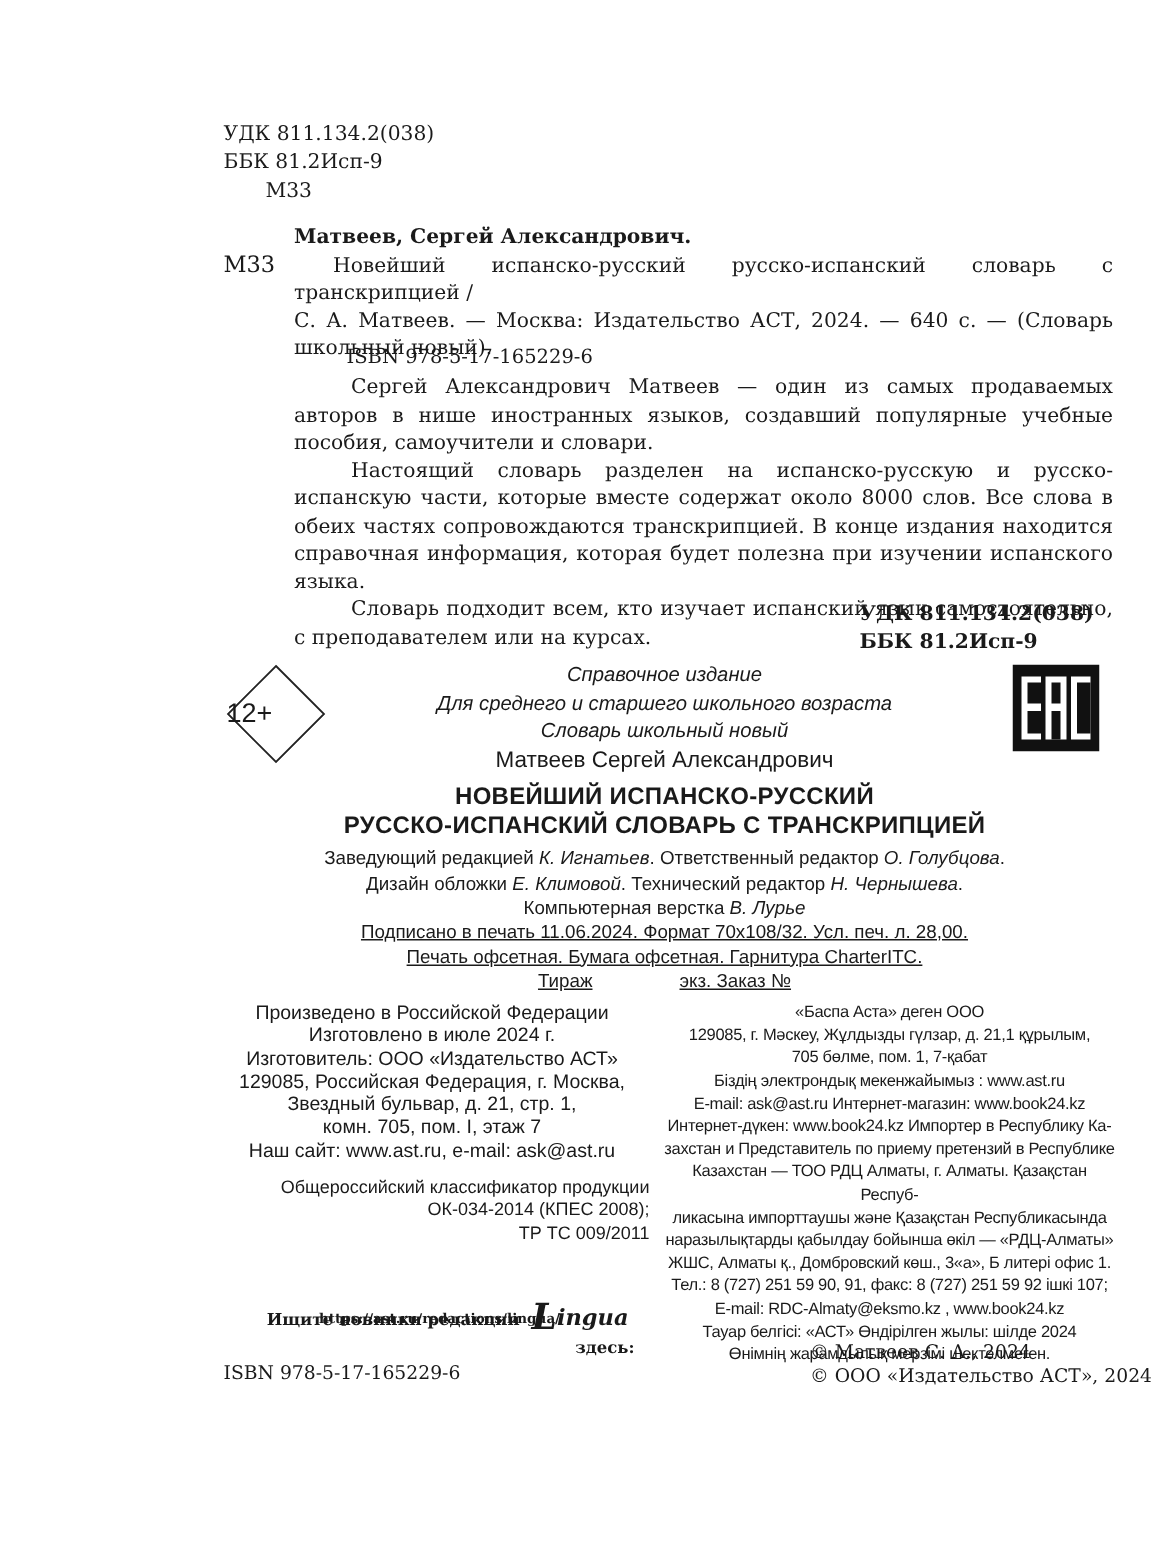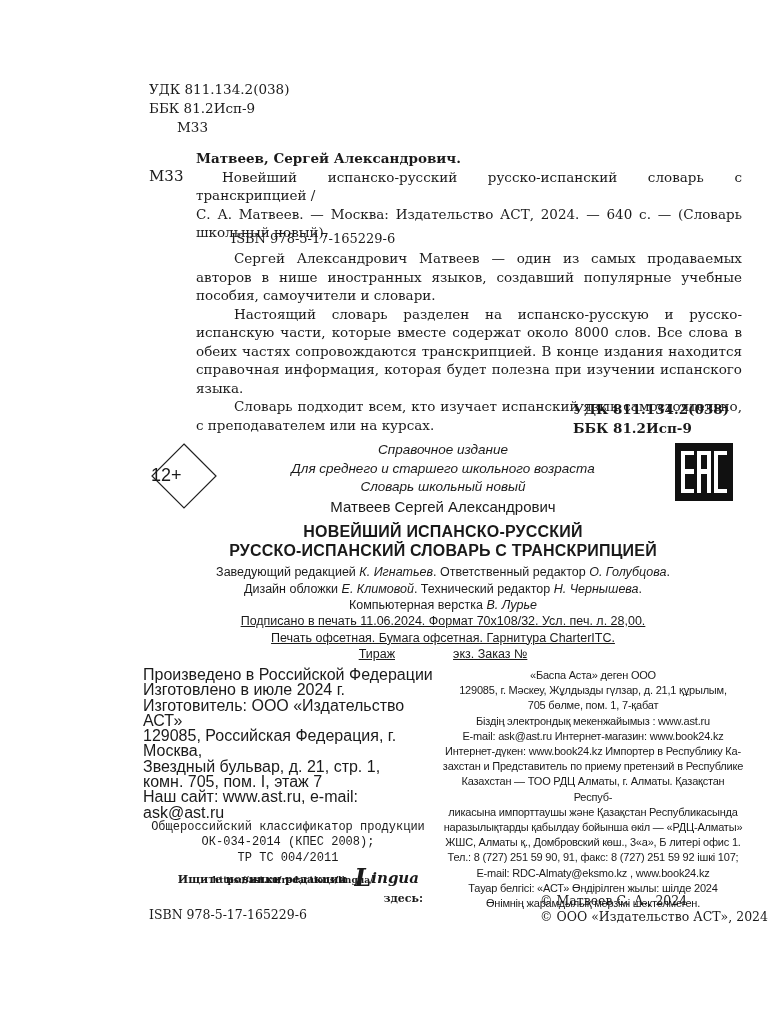--- a/index.html
+++ b/index.html
@@ -31,22 +31,22 @@
   #edition-info { left: 200px; top: 441px; width: 400px; text-align: center; font-style: italic; font-size: 13.5px; line-height: 18.5px; }
   #author-name { left: 150px; top: 498px; width: 500px; text-align: center; font-weight: normal; font-size: 15px; }
   #title-block { left: 110px; top: 522px; width: 580px; text-align: center; font-weight: bold; font-size: 16px; line-height: 19px; letter-spacing: 0.2px; }
 
   #credits { left: 150px; top: 564px; width: 500px; text-align: center; font-size: 12.5px; line-height: 16.5px; }
   #credits i { font-style: italic; }
   #print-info { left: 150px; top: 613px; width: 500px; text-align: center; font-size: 12.5px; line-height: 16.5px; text-decoration: underline; }
   #print-info .gap { display: inline-block; width: 58px; }
 
   
-  #left-col { left: 100px; top: 667px; width: 290px; font-size: 16px; line-height: 15.3px; }
-  #left-col2 { left: 100px; top: 820px; width: 290px; text-align: center; font-size: 12px; line-height: 15.3px; font-family: Liberation Mono, monospace; }
+  #left-col { left: 100px; top: 667px; width: 290px; text-align: center; font-size: 13px; line-height: 15.3px; }
+  #left-col2 { left: 100px; top: 784px; width: 290px; text-align: right; font-size: 12px; line-height: 15.3px; }
   #lingua-line { left: 120px; top: 863px; width: 260px; text-align: right; font-size: 11px; font-weight: bold; }
   #lingua-line .logo { font-family: "DejaVu Serif", serif; font-style: italic; font-size: 15px; font-weight: bold; margin: 0 4px; }
   #lingua-line .logo .big { font-size: 24px; vertical-align: -3px; }
   #lingua-url { left: 120px; top: 875px; width: 260px; text-align: center; font-size: 9px; font-weight: bold; }
 
   #right-col { left: 398px; top: 668px; width: 304px; text-align: center; font-size: 11px; line-height: 15.2px; letter-spacing: -0.2px; }
 
   #isbn-bottom { left: 106px; top: 907px; font-size: 12.5px; }
   #copyrights { left: 497px; top: 893px; font-size: 12.5px; line-height: 16px; }
 </style>
@@ -147,21 +147,21 @@
   <div>Изготовлено в июле 2024 г.</div>
   <div>Изготовитель: ООО «Издательство АСТ»</div>
   <div>129085, Российская Федерация, г. Москва,</div>
   <div>Звездный бульвар, д. 21, стр. 1,</div>
   <div>комн. 705, пом. I, этаж 7</div>
   <div>Наш сайт: www.ast.ru, e-mail: ask@ast.ru</div>
 </div>
 <div id="left-col2" class="abs sans">
   <div>Общероссийский классификатор продукции</div>
   <div>ОК-034-2014 (КПЕС 2008);</div>
-  <div>ТР ТС 004/2011</div>
+  <div>ТР ТС 009/2011</div>
 </div>
 
 <div id="lingua-line" class="abs serif">
   <span>Ищите новинки редакции</span>
   <span class="logo"><span class="big">L</span><span>ingua</span></span>
   <span>здесь:</span>
 </div>
 <div id="lingua-url" class="abs serif">https://ast.ru/redactions/lingua/</div>
 
 <div id="right-col" class="abs sans">

